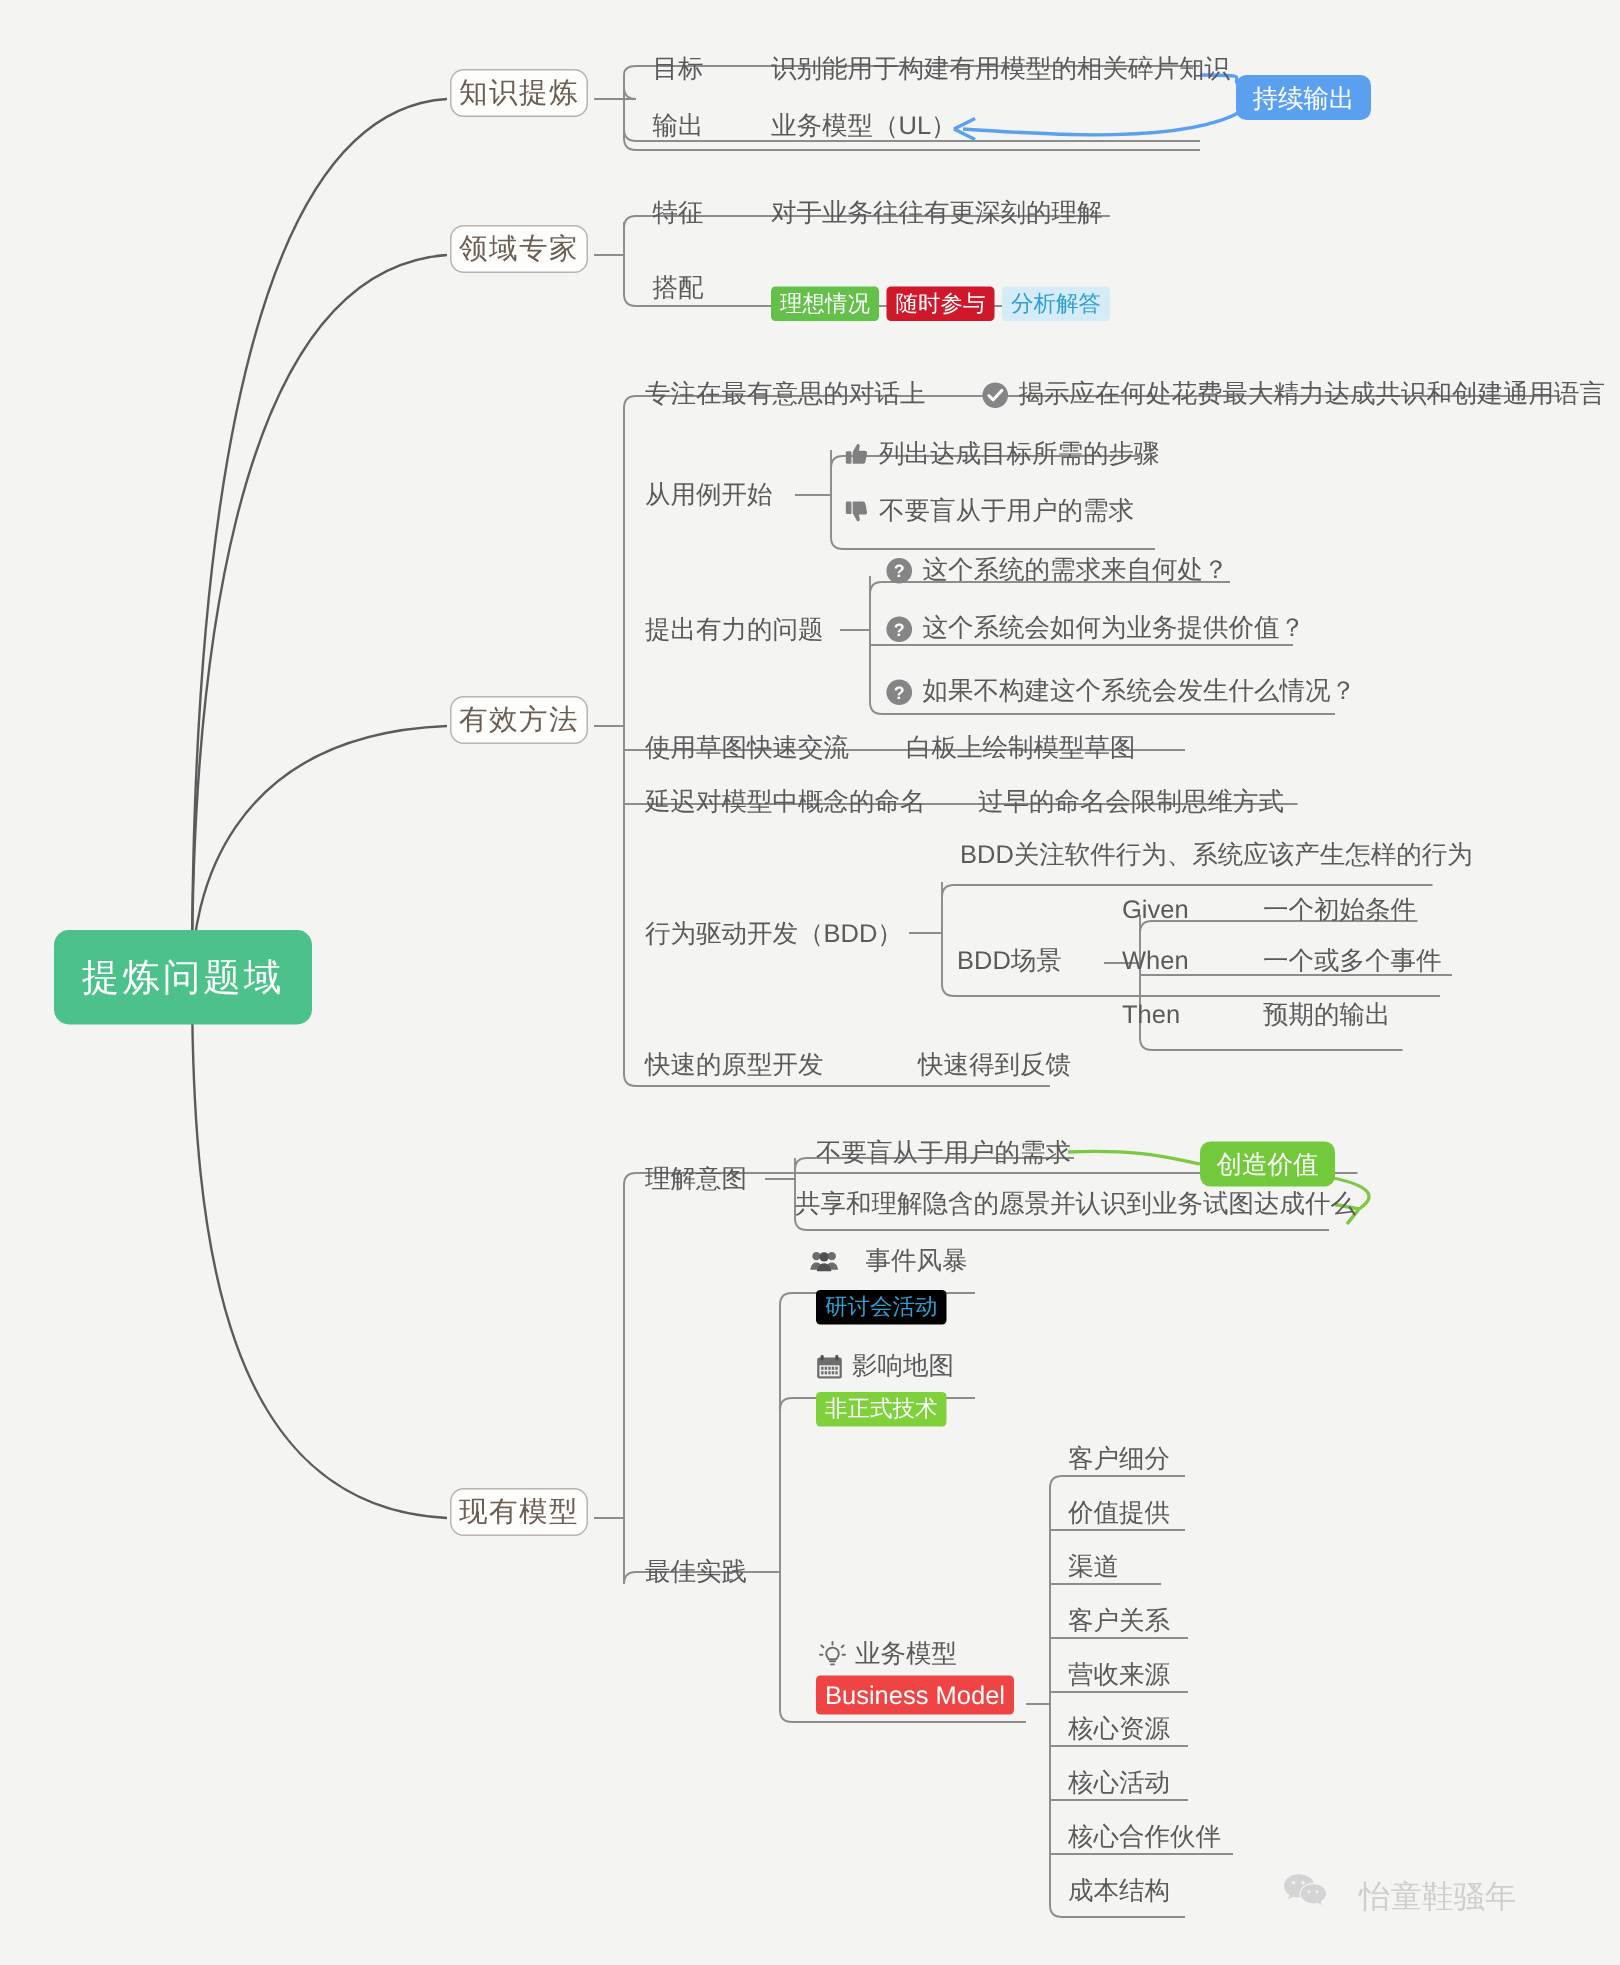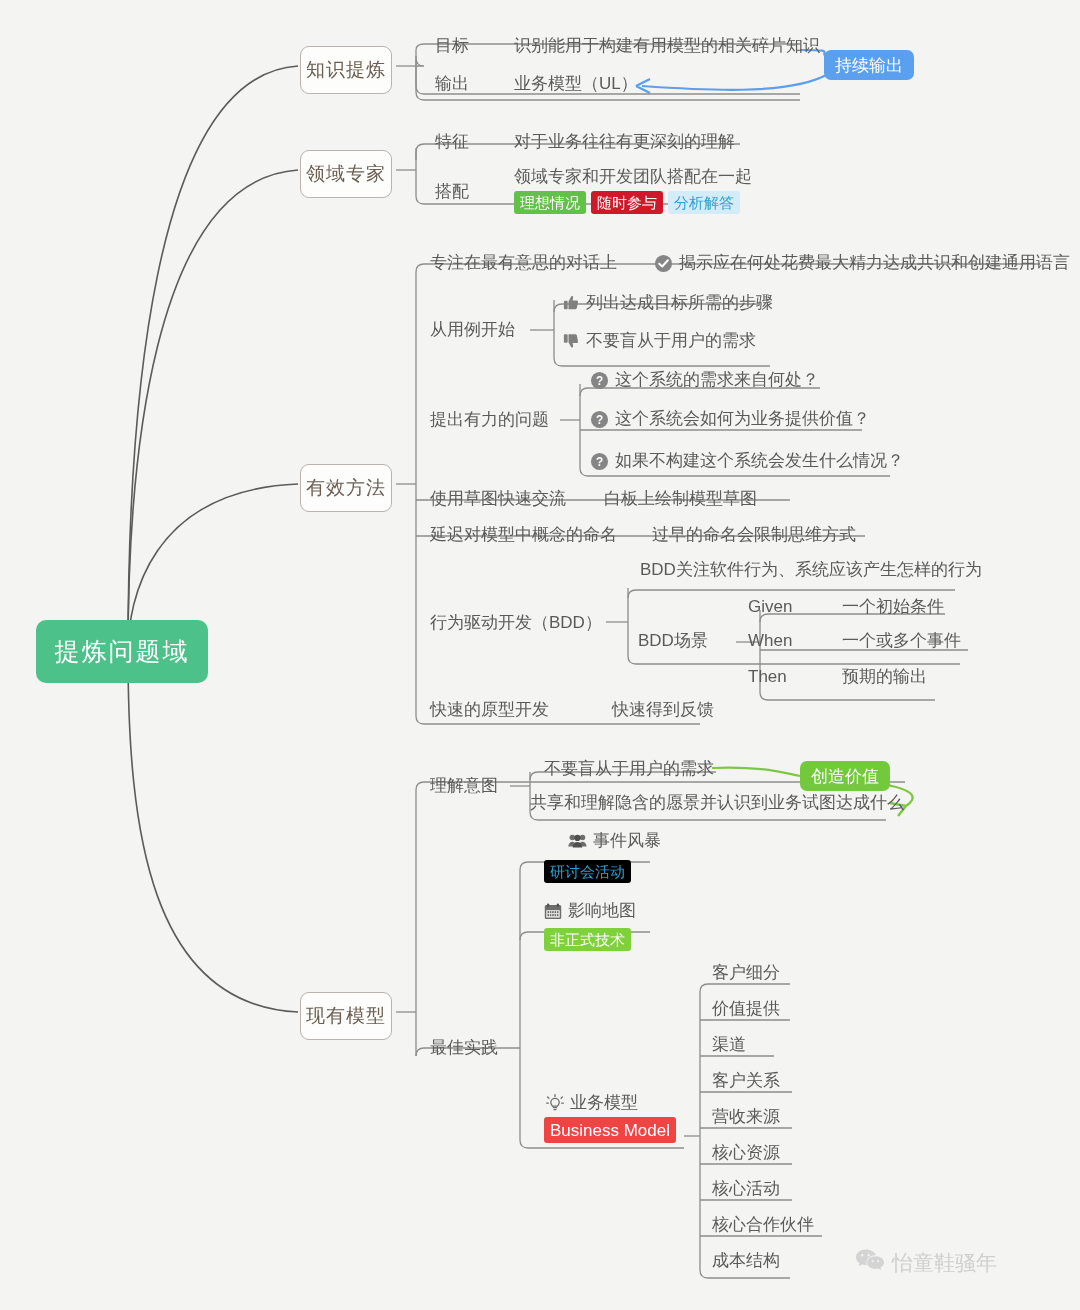--- a/index.html
+++ b/index.html
@@ -22,21 +22,21 @@
     background:#4cc28a;border-radius:10px;
     color:#ffffff;font-size:25px;
     display:flex;align-items:center;justify-content:center;
     letter-spacing:2px;
   }
 
   
   .branch{
     background:#fdfdfc;border:1px solid #b9b3ad;border-radius:9px;
     color:#6b5e52;font-size:19px;
-    height:48px;width:92px;
+    height:32px;width:92px;
     display:flex;align-items:center;justify-content:center;
     box-sizing:border-box;letter-spacing:1px;
   }
 
   
   .topic{
     color:#5a5a5a;font-size:17px;
     line-height:30px;height:30px;
     display:flex;align-items:center;
   }
@@ -64,21 +64,21 @@
   .callout-blue{background:#5aa0ee;}
   .callout-green{background:#73c93c;}
 
   
   .ic{display:inline-block;vertical-align:middle;margin-right:6px;}
   .ic svg{display:block;}
 
   
   .watermark{
     position:absolute;left:855px;top:1248px;
-    display:flex;align-items:center;gap:7px;
+    display:flex;align-items:center;gap:21px;
     color:#c9c9c9;font-size:21px;opacity:.85;
   }
 </style>
 </head>
 <body>
 
 <div id="canvas">
 
   <svg id="links" viewBox="0 0 1080 1310">
     <g fill="none" stroke="#5b5b5b" stroke-width="1.6">
@@ -172,21 +172,20 @@
   <div class="node topic" style="left:514px;top:69px;">业务模型（UL）</div>
 
   <div class="node callout callout-blue" style="left:824px;top:50px;">持续输出</div>
 
   <div class="node branch" style="left:300px;top:150px;">领域专家</div>
 
   <div class="node topic" style="left:435px;top:127px;">特征</div>
   <div class="node topic" style="left:514px;top:127px;">对于业务往往有更深刻的理解</div>
 
   <div class="node topic" style="left:435px;top:177px;">搭配</div>
-  <div class="node topic" style="left:514px;top:162px;">领域专家和开发团队搭配在一起</div>
   <div class="node" style="left:514px;top:191px;display:flex;gap:5px;">
     <span class="tag tag-green">理想情况</span>
     <span class="tag tag-red">随时参与</span>
     <span class="tag tag-lblue">分析解答</span>
   </div>
 
   <div class="node branch" style="left:300px;top:464px;">有效方法</div>
 
   <div class="node topic" style="left:430px;top:248px;">专注在最有意思的对话上</div>
   <div class="node topic" style="left:654px;top:248px;">
@@ -272,21 +271,21 @@
 
   <div class="node branch" style="left:300px;top:992px;">现有模型</div>
 
   <div class="node topic" style="left:430px;top:771px;">理解意图</div>
   <div class="node topic" style="left:544px;top:754px;">不要盲从于用户的需求</div>
   <div class="node topic" style="left:530px;top:788px;">共享和理解隐含的愿景并认识到业务试图达成什么</div>
   <div class="node callout callout-green" style="left:800px;top:761px;">创造价值</div>
 
   <div class="node topic" style="left:430px;top:1033px;">最佳实践</div>
 
-  <div class="node topic" style="left:568px;top:826px;">
+  <div class="node topic" style="left:540px;top:826px;gap:12px;">
     <span class="ic">
       <svg width="19" height="16" viewBox="0 0 22 17">
         <circle cx="5" cy="4.4" r="3.2" fill="#6d6d6d"></circle>
         <circle cx="16.8" cy="4.4" r="3.2" fill="#6d6d6d"></circle>
         <circle cx="10.9" cy="4.9" r="3.6" fill="#4f4f4f"></circle>
         <path d="M0.3 14.8 C0.7 11.2 2.6 9.3 5 9.3 C7.4 9.3 9.3 11.2 9.7 14.8 Z" fill="#6d6d6d"></path>
         <path d="M12.2 14.8 C12.6 11.2 14.5 9.3 16.8 9.3 C19.2 9.3 21.2 11.2 21.6 14.8 Z" fill="#6d6d6d"></path>
         <path d="M5.3 16 C5.8 11.9 8.0 9.8 10.9 9.8 C13.8 9.8 16.0 11.9 16.5 16 Z" fill="#4f4f4f"></path>
       </svg>
     </span>

